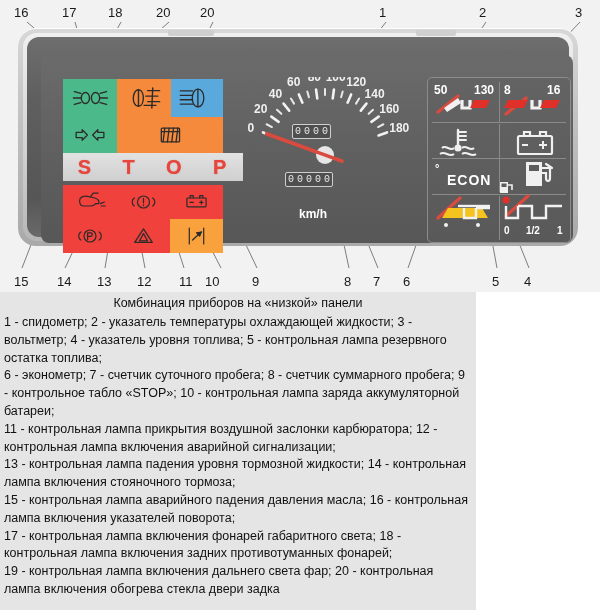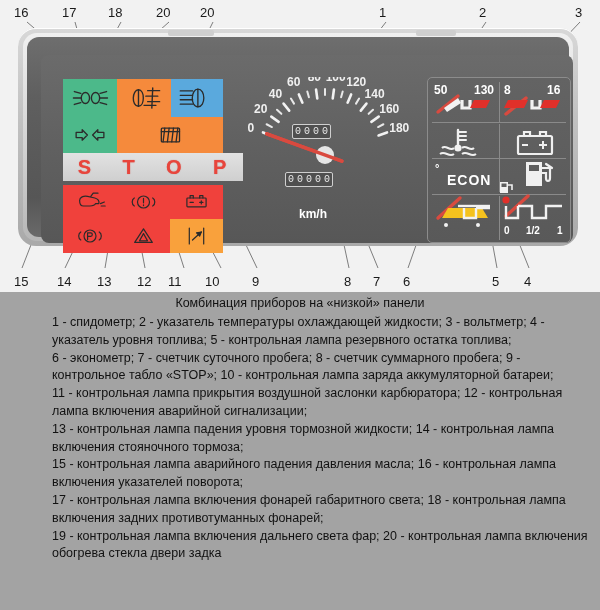--- a/index.html
+++ b/index.html
@@ -136,38 +136,37 @@
     position:absolute; color:#ffffff; font-size:14px; font-weight:bold;
     letter-spacing:1px; font-family:"Liberation Sans", sans-serif;
   }
   .fuelnum {
     position:absolute; color:#ffffff; font-size:10px; font-weight:bold;
     font-family:"Liberation Sans", sans-serif;
   }
 
   
   #caption {
-    position:absolute; left:0; top:292px; width:600px; height:318px;
-    background:#a3a3a3;
+    position:absolute; left:0; top:292px; width:476px; height:318px;
+    background:#e5e5e5;
   }
   #cap-title {
     text-align:center;
     font-size:12.5px;
     color:#111;
     padding-top:4px;
     font-family:"Liberation Sans", sans-serif;
   }
   #cap-body {
     font-size:12.5px;
     color:#111;
     line-height:17.8px;
     padding:4px 6px 0 4px;
     text-align:left;
     font-family:"Liberation Sans", sans-serif;
-    margin-left:48px;
   }
 </style>
 </head>
 <body>
 
 <div id="figure">
 
   <svg id="figure-svg" width="600" height="292">
       <line x1="27" y1="22" x2="62" y2="52" stroke="#6f6f6f" stroke-width="0.9"></line>
       <line x1="75" y1="22" x2="80" y2="40" stroke="#6f6f6f" stroke-width="0.9"></line>
@@ -420,21 +419,21 @@
     <div class="callout" style="left: 108px; top: 6px;">18</div>
     <div class="callout" style="left: 156px; top: 6px;">20</div>
     <div class="callout" style="left: 200px; top: 6px;">20</div>
     <div class="callout" style="left: 379px; top: 6px;">1</div>
     <div class="callout" style="left: 479px; top: 6px;">2</div>
     <div class="callout" style="left: 575px; top: 6px;">3</div>
     <div class="callout" style="left: 14px; top: 275px;">15</div>
     <div class="callout" style="left: 57px; top: 275px;">14</div>
     <div class="callout" style="left: 97px; top: 275px;">13</div>
     <div class="callout" style="left: 137px; top: 275px;">12</div>
-    <div class="callout" style="left: 168px; top: 275px;">11</div>
+    <div class="callout" style="left: 179px; top: 275px;">11</div>
     <div class="callout" style="left: 205px; top: 275px;">10</div>
     <div class="callout" style="left: 252px; top: 275px;">9</div>
     <div class="callout" style="left: 344px; top: 275px;">8</div>
     <div class="callout" style="left: 373px; top: 275px;">7</div>
     <div class="callout" style="left: 403px; top: 275px;">6</div>
     <div class="callout" style="left: 492px; top: 275px;">5</div>
     <div class="callout" style="left: 524px; top: 275px;">4</div>
   </div>
 
 <div id="caption">

